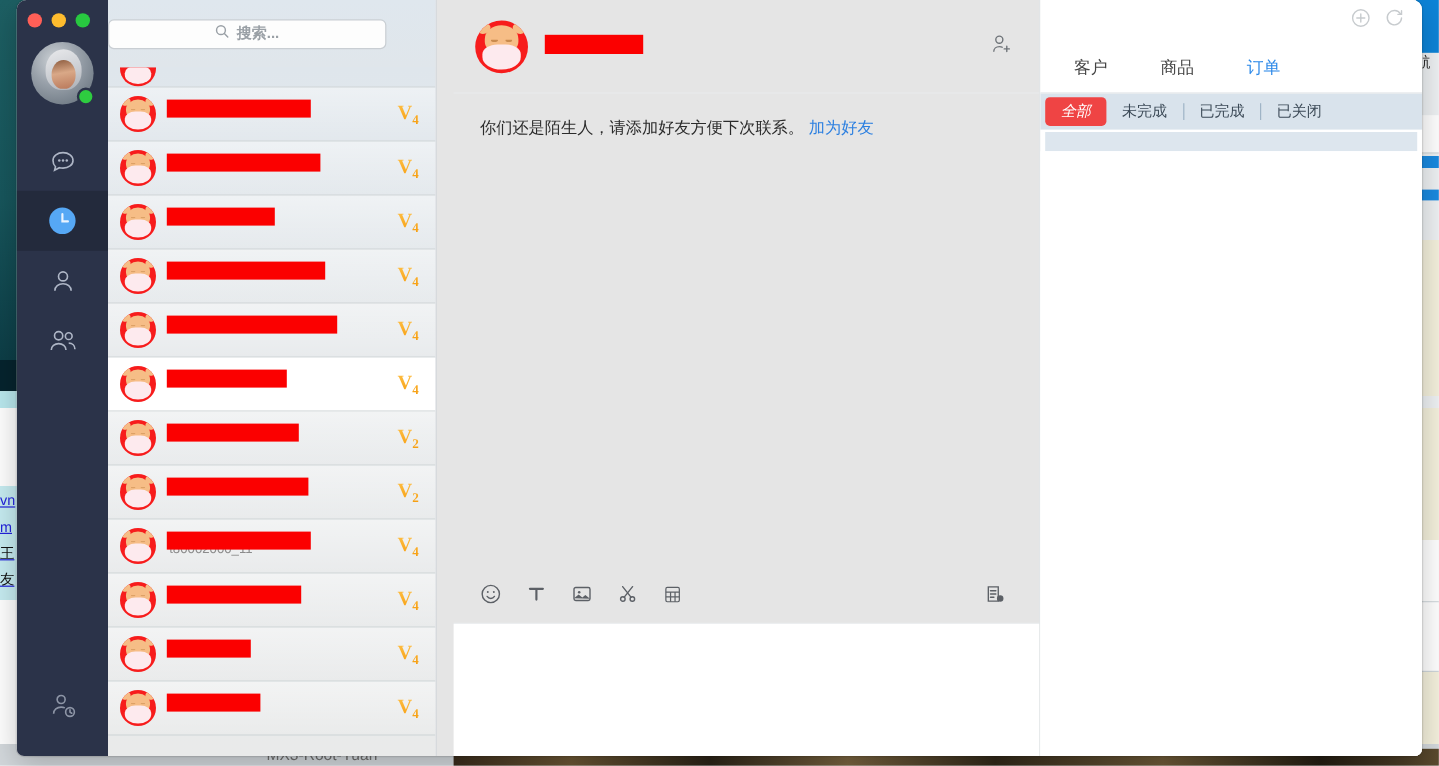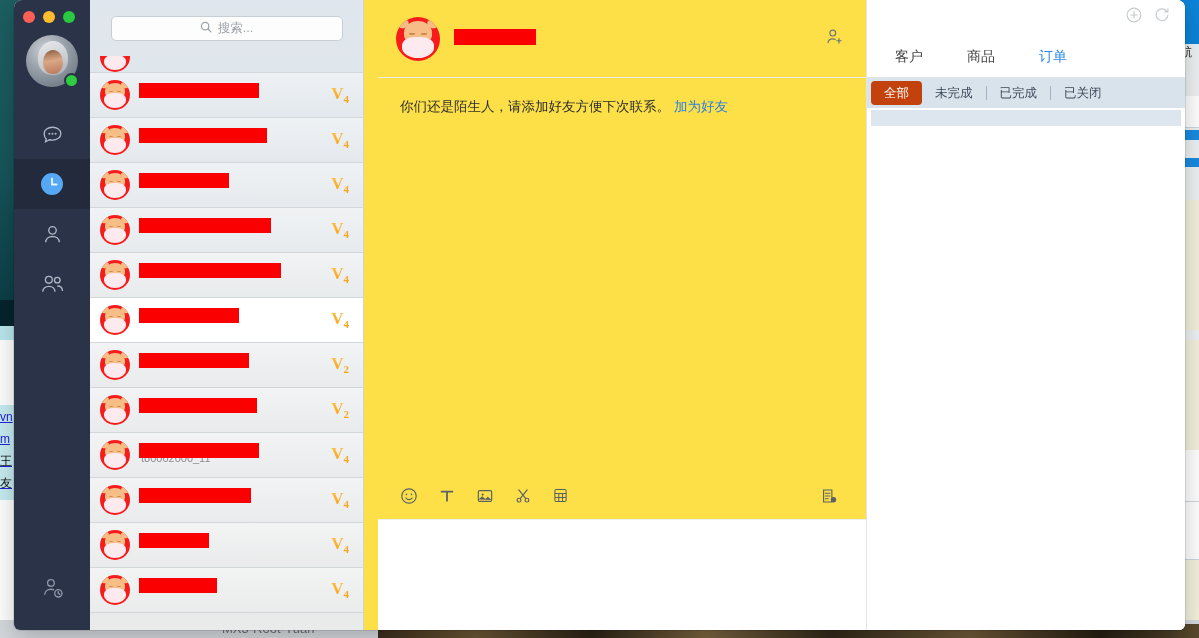--- a/index.html
+++ b/index.html
@@ -113,22 +113,23 @@
 
   
   .conv {
     width: 274px; flex: 0 0 274px;
     background: linear-gradient(180deg,#dde5ec 0%, #e7eaec 45%, #e9eaea 100%);
     border-right: 1px solid #cfd3d6;
     display: flex; flex-direction: column; position: relative;
     overflow: hidden;
   }
   .conv-search {
-    height: 56px; flex: 0 0 56px; display: flex; align-items: center; justify-content: center;
+    height: 56px; flex: 0 0 56px; display: flex; align-items: center; 
     background: linear-gradient(180deg,#dfe7ee, #e0e6eb);
+    font-weight: bold;
   }
   .search-box {
     width: 232px; height: 25px; background: #fdfdfd;
     border: 1px solid #c9ced3; border-radius: 5px;
     display: flex; align-items: center; justify-content: center; gap: 6px;
   }
   .search-box .ph { font-size: 12.5px; color: #9aa0a6; }
 
   .conv-scroll { flex: 1 1 auto; overflow: hidden; position: relative; }
   .conv-row {
@@ -195,21 +196,21 @@
   .conv-topstub .stub-cow {
     position: absolute; left: 10px; top: -14px; width: 30px; height: 30px; border-radius: 50%;
     background: #f71c1c;
   }
   .conv-topstub .stub-cow::after {
     content: ""; position: absolute; left: 4px; bottom: 2px; width: 22px; height: 15px;
     background: #fdeaee; border-radius: 40% 40% 50% 50%;
   }
 
   
-  .chat { flex: 1 1 auto; display: flex; flex-direction: column; background: #fde047; min-width: 0; border-right: 1px solid #e2e5e8; padding-left: 14px; }
+  .chat { flex: 1 1 auto; display: flex; flex-direction: column; background: #e5e5e5; min-width: 0; border-right: 1px solid #e2e5e8; padding-left: 14px; }
   .chat-header {
     height: 78px; flex: 0 0 78px; border-bottom: 1px solid #e8eaec;
     display: flex; align-items: center; padding: 0 22px 0 18px; gap: 14px;
   }
   .chat-title-wrap { flex: 1 1 auto; position: relative; height: 30px; display: flex; align-items: center; }
   .chat-title-sub { position: absolute; left: 2px; top: 17px; font-size: 11px; color: #a2a2a2; }
   .chat-title-redact { position: absolute; left: 0; top: 5px; height: 16px; background: #fb0000; }
   .icon-btn { cursor: pointer; display: flex; align-items: center; justify-content: center; }
 
   .chat-notice { padding: 20px 0 0 22px; font-size: 13.5px; color: #2b2b2b; }
@@ -238,21 +239,21 @@
   .otab.active { color: #2b88e8; }
 
   .filter-bar {
     height: 30px; flex: 0 0 30px; background: #d9e3ec;
     display: flex; align-items: stretch; padding: 3px 4px 3px 4px; gap: 0;
   }
   .fchip {
     font-size: 12.5px; color: #3c4a57; padding: 0 13px;
     display: flex; align-items: center; cursor: pointer; position: relative;
   }
-  .fchip.active { background: #c2410c; color: #fff; border-radius: 4px; }
+  .fchip.active { background: #ef4444; color: #fff; border-radius: 4px; font-style: italic; }
   .fsep { width: 1px; background: #9fb4c6; margin: 5px 0; }
 
   .order-row {
     height: 27px; flex: 0 0 27px; margin: 2px 4px 0 4px;
     background: #dfe8ef; display: flex; align-items: center;
     border: 1px solid #c9d6e0;
   }
   .order-row .chev { width: 18px; display: flex; align-items: center; justify-content: center; cursor: pointer; }
   .order-id-wrap { flex: 1 1 auto; position: relative; height: 100%; }
   .order-id-redact { position: absolute; left: 2px; top: 6px; height: 14px; background: #fb0000; }

